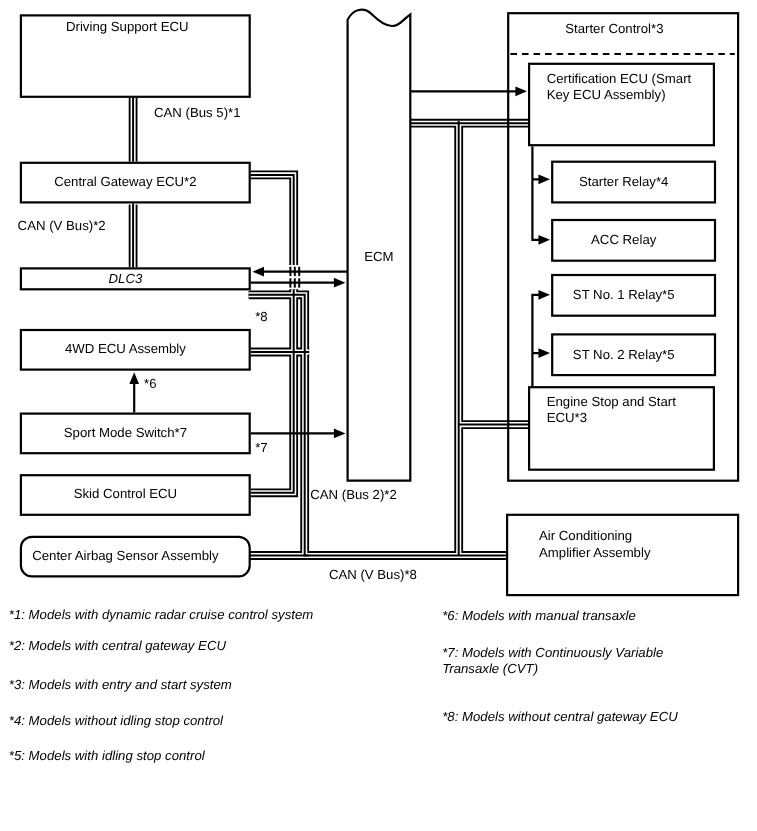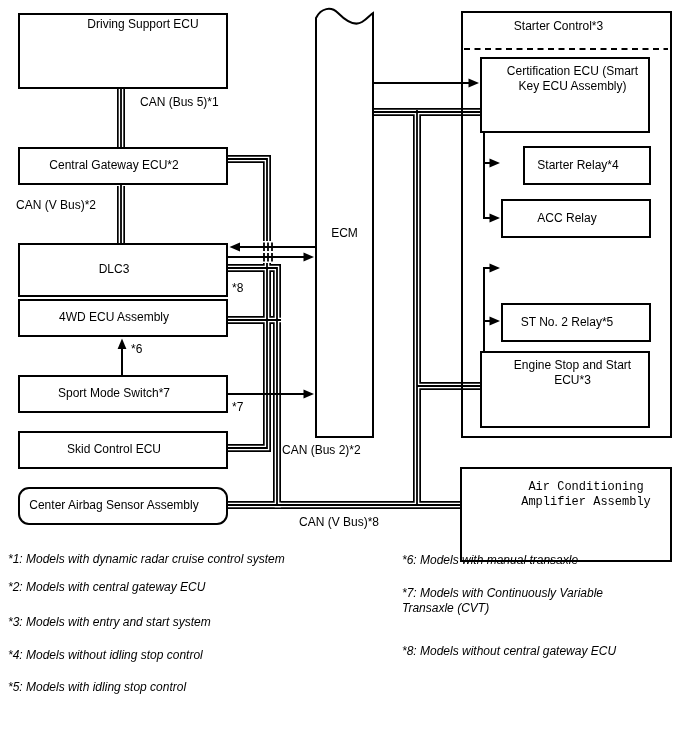--- a/index.html
+++ b/index.html
@@ -10,21 +10,21 @@
   #connectors{position:absolute;left:0;top:0;}
   .bus-o{fill:none;stroke:#000;stroke-width:8;stroke-linejoin:miter;}
   .bus-w{fill:none;stroke:#fff;stroke-width:4.6;stroke-linejoin:miter;}
   .bus-c{fill:none;stroke:#000;stroke-width:1.8;stroke-linejoin:miter;}
   .sig{fill:none;stroke:#000;stroke-width:2;}
   .head{fill:#000;stroke:none;}
   .tick{stroke:#000;stroke-width:1.8;}
   .dashed{fill:none;stroke:#000;stroke-width:1.8;stroke-dasharray:6 4.5;}
   .node{
     position:absolute;background:#fff;border:2px solid #000;box-sizing:border-box;
-    font-size:12px;line-height:1.28;text-align:center;
+    font-size:12px;line-height:1.28;
   }
   .node.center{display:flex;align-items:center;justify-content:center;text-align:center;padding-right:18px;}
   .node .lines span{display:block;}
   .container-frame{
     position:absolute;border:2px solid #000;box-sizing:border-box;background:transparent;
   }
   .container-title{display:block;text-align:center;padding-top:6px;padding-right:16px;font-size:12px;}
   .lbl{position:absolute;font-size:12px;line-height:1.2;white-space:nowrap;}
   .fn{position:absolute;font-size:12px;line-height:1.25;font-style:italic;}
   #ecm-shape{position:absolute;left:312px;top:4px;}
@@ -117,21 +117,21 @@
   </div>
 
   <div class="node" style="left:18px;top:13px;width:210px;height:76px;padding:2px 0 0 40px;">
     <span class="lines">
       <span>Driving Support ECU</span>
     </span>
   </div>
   <div class="node center" style="left:18px;top:147px;width:210px;height:38px;">
     <span>Central Gateway ECU*2</span>
   </div>
-  <div class="node center" style="left:18px;top:243px;width:210px;height:54px;">
+  <div class="node center" style="left:18px;top:243px;width:210px;height:21px;font-style:italic;">
     <span>DLC3</span>
   </div>
   <div class="node center" style="left:18px;top:299px;width:210px;height:38px;">
     <span>4WD ECU Assembly</span>
   </div>
   <div class="node center" style="left:18px;top:375px;width:210px;height:38px;">
     <span>Sport Mode Switch*7</span>
   </div>
   <div class="node center" style="left:18px;top:431px;width:210px;height:38px;">
     <span>Skid Control ECU</span>
@@ -144,36 +144,39 @@
     <path d="M4,433 L4,14 C9,4 19,2 26,9 C33,16 42,23 50,18 C55,15 58,11 61,9 L61,433 Z" fill="#ffffff" stroke="#000000" stroke-width="2"></path>
   </svg>
   <div id="ecm-label">ECM</div>
 
   <div class="node" style="left:480px;top:57px;width:170px;height:76px;padding:5px 0 0 15px;">
     <span class="lines">
       <span>Certification ECU (Smart</span>
       <span>Key ECU Assembly)</span>
     </span>
   </div>
-  <div class="node center" style="left:523px;top:146px;width:128px;height:39px;">
+  <div class="node center" style="left:501px;top:146px;width:150px;height:39px;">
     <span>Starter Relay*4</span>
   </div>
   <div class="node center" style="left:501px;top:199px;width:150px;height:39px;">
     <span>ACC Relay</span>
+  </div>
+  <div class="node center" style="left:501px;top:249px;width:150px;height:39px;">
+    <span>ST No. 1 Relay*5</span>
   </div>
   <div class="node center" style="left:501px;top:303px;width:150px;height:39px;">
     <span>ST No. 2 Relay*5</span>
   </div>
   <div class="node" style="left:480px;top:351px;width:170px;height:77px;padding:5px 0 0 15px;">
     <span class="lines">
       <span>Engine Stop and Start</span>
       <span>ECU*3</span>
     </span>
   </div>
-  <div class="node" style="left:460px;top:467px;width:212px;height:95px;padding:11px 0 0 40px;font-family:Liberation Mono, monospace;">
+  <div class="node" style="left:460px;top:467px;width:212px;height:75px;padding:11px 0 0 28px;">
     <span class="lines">
       <span>Air Conditioning</span>
       <span>Amplifier Assembly</span>
     </span>
   </div>
 
   <div class="lbl" style="left:140px;top:95px;">CAN (Bus 5)*1</div>
   <div class="lbl" style="left:16px;top:198px;">CAN (V Bus)*2</div>
   <div class="lbl" style="left:232px;top:281px;">*8</div>
   <div class="lbl" style="left:131px;top:342px;">*6</div>

